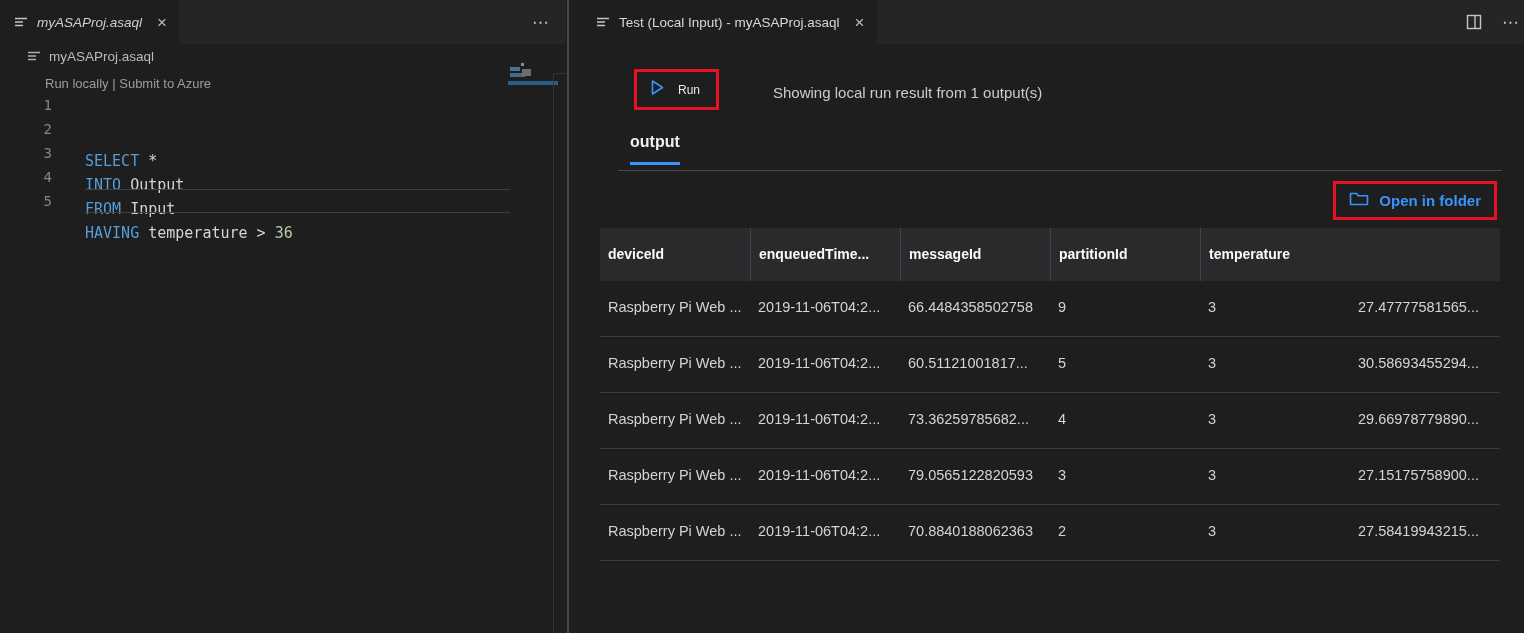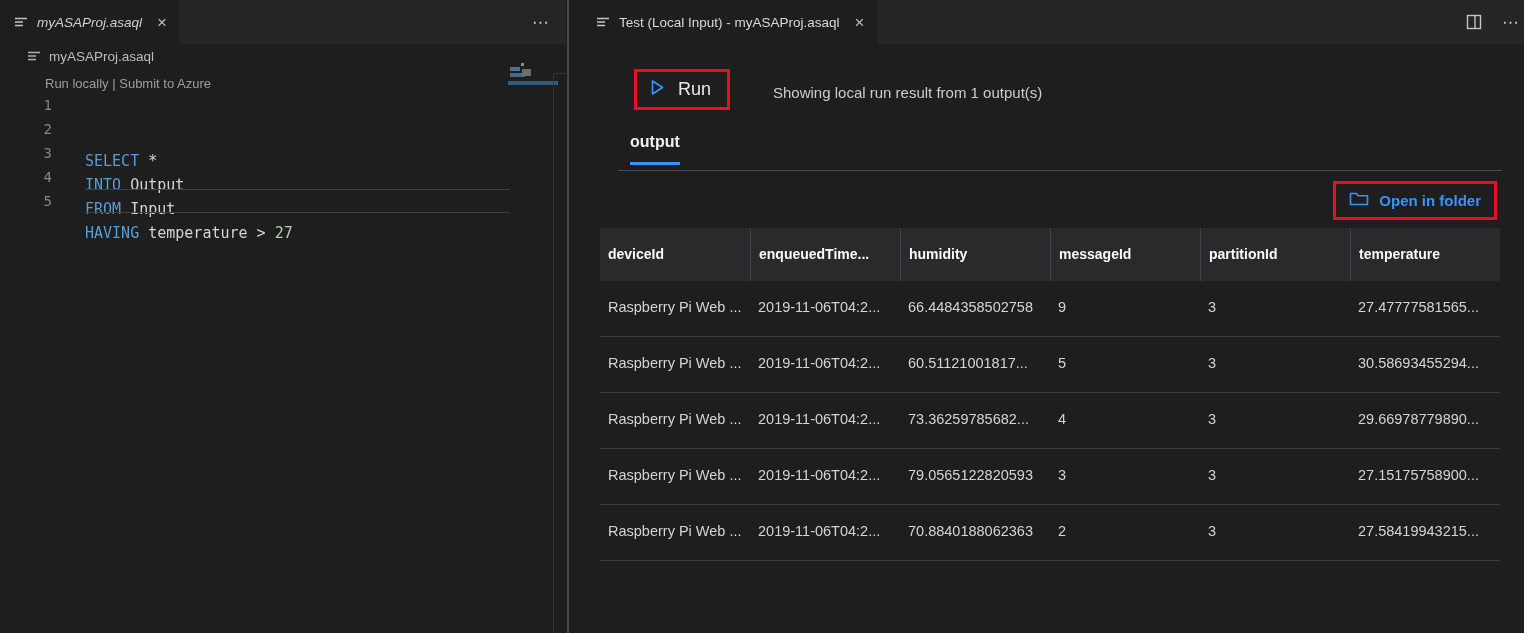--- a/index.html
+++ b/index.html
@@ -49,21 +49,21 @@
   .minimap .m4 { position:absolute; left:13px; top:1px;  width:3px;  height:3px; background:#8a8a8a; }
   .minimap .mbar { position:absolute; left:0; top:19px; width:50px; height:4px; background:#2c5d87; }
   .v-rule { position:absolute; left:553px; top:29px; bottom:0; width:1px; background:#333333; }
   .h-rule { position:absolute; left:553px; top:29px; width:13px; height:1px; background:#333333; }
 
   
   .right-content { position:absolute; left:570px; top:44px; width:954px; height:589px; background:#1e1e1e; }
 
   .annotated { border:3px solid #e81123; display:inline-flex; align-items:center; background:transparent; cursor:pointer; }
   .run-box { position:absolute; left:64px; top:25px; padding:7px 16px 7px 13px; gap:13px; }
-  .run-label { font-size:18px; color:#eaeaea; }
+  .run-label { font-size:12px; color:#eaeaea; }
   .status-text { position:absolute; left:203px; top:40px; font-size:15px; color:#cccccc; }
 
   .output-tab { position:absolute; left:60px; top:89px; display:inline-block;
                 font-size:16px; font-weight:bold; color:#f0f0f0; padding-bottom:11px;
                 border-bottom:3px solid #3794ff; cursor:pointer; }
   .panel-rule { position:absolute; left:48px; right:22px; top:126px; height:1px; background:#4a4a4a; }
 
   .open-box { position:absolute; right:27px; top:137px; padding:6px 13px; gap:10px; }
   .open-label { font-size:15px; font-weight:bold; color:#3794ff; }
 
@@ -126,21 +126,21 @@
       <div class="code-line">
         <span class="gutter">3</span>
         <span class="code-text"><span class="tok-kw">INTO</span><span class="tok-plain"> Output</span></span>
       </div>
       <div class="code-line">
         <span class="gutter">4</span>
         <span class="code-text"><span class="tok-kw">FROM</span><span class="tok-plain"> Input</span></span>
       </div>
       <div class="code-line">
         <span class="gutter">5</span>
-        <span class="code-text"><span class="tok-kw">HAVING</span><span class="tok-plain"> temperature &gt; </span><span class="tok-num">27</span></span>
+        <span class="code-text"><span class="tok-kw">HAVING</span><span class="tok-plain"> temperature &gt; </span><span class="tok-num">36</span></span>
         <div class="current-line-box"></div>
       </div>
     </div>
 
     <div class="minimap">
       <div class="m1"></div>
         <div class="m2"></div>
         <div class="m3"></div>
         <div class="m4"></div>
         <div class="mbar"></div>
@@ -195,21 +195,20 @@
           <path d="M1.5 3.5 h6 l1.8 2.3 H18.5 V14.5 H1.5 Z" fill="none" stroke="#3794ff" stroke-width="1.6" stroke-linejoin="round"></path>
         </svg>
       </span>
       <span class="open-label">Open in folder</span>
     </div>
 
     <div class="results">
       <div class="thead">
         <div class="th">deviceId</div>
         <div class="th">enqueuedTime...</div>
-        <div class="th">humidity</div>
         <div class="th">messageId</div>
         <div class="th">partitionId</div>
         <div class="th">temperature</div>
       </div>
 
       <div class="trow">
         <div class="td">Raspberry Pi Web ...</div>
         <div class="td">2019-11-06T04:2...</div>
         <div class="td">66.4484358502758</div>
         <div class="td">9</div>

